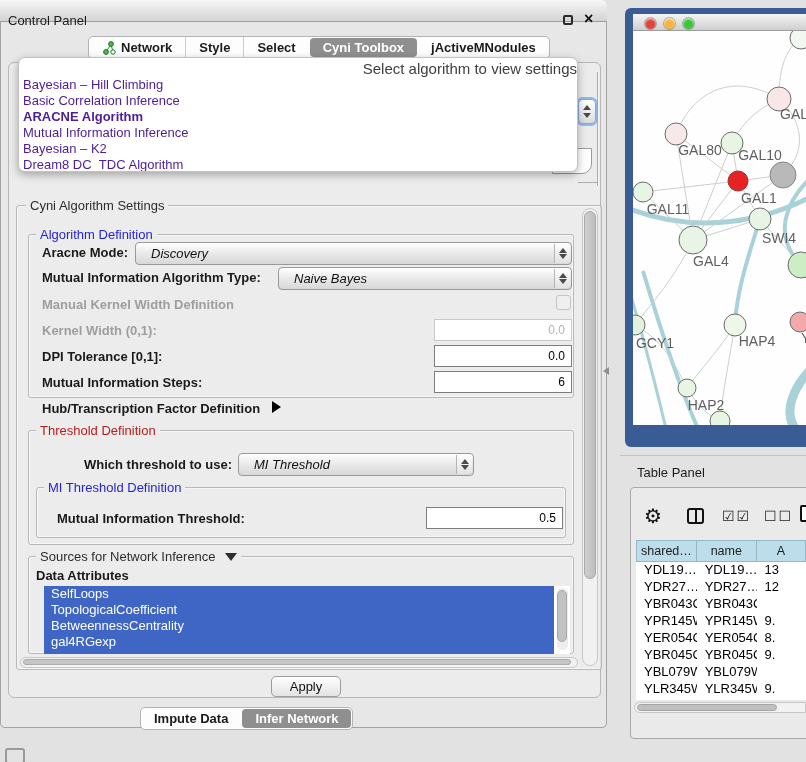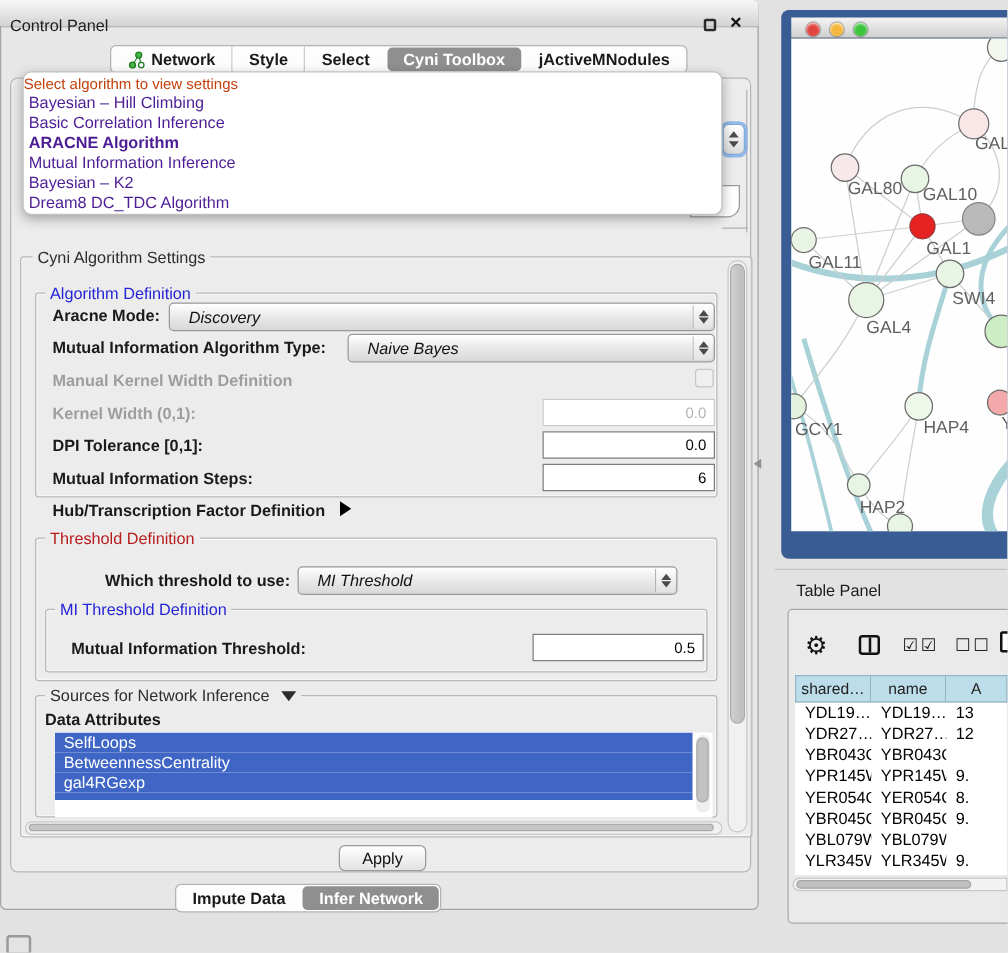--- a/index.html
+++ b/index.html
@@ -40,21 +40,21 @@
   .frag-combo-corner { left:552px; top:148px; width:40px; height:26px; background:#fff;
     border:1px solid #9a9a9a; border-radius:0 0 10px 0; z-index:2; }
   .frag-stepper { left:578px; top:99px; width:18px; height:25px;
     background:linear-gradient(#ffffff,#dcdcdc); border:1px solid #7fa9d6;
     border-radius:5px; box-shadow:0 0 0 2px rgba(120,170,230,.8); z-index:3; }
 
   
   .algo-overlay { left:18px; top:57px; width:560px; height:115px; background:#fff;
     border:1px solid #c2c2c2; border-radius:7px; box-shadow:0 3px 9px rgba(0,0,0,.30);
     z-index:30; overflow:hidden; }
-  .algo-placeholder { text-align:left; margin-top:2px; font-size:12px; color:#c2410c; }
+  .algo-placeholder { text-align:right; margin-top:2px; font-size:15px; color:#404040; }
   .algo-list { list-style:none; margin-top:0; }
   .algo-list li { font-size:13px; color:#4c1d95; line-height:16px; padding-left:4px; white-space:nowrap; }
   .algo-list li.sel { font-weight:bold; }
 
   
   .group { border:1px solid #b9b9b9; border-radius:3px;
     box-shadow:inset 0 0 0 1px rgba(255,255,255,.55); }
   .group-title { font-size:13px; background:#ececec; padding:0 4px; white-space:nowrap; }
   .t-black { color:#2d2d2d; }
   .t-blue  { color:#2424d6; }
@@ -235,40 +235,41 @@
 
 <div class="abs lbl" style="left:42px;top:401px;">
   <span>Hub/Transcription Factor Definition</span>
   <span class="tri-right" style="margin-left:8px;"></span>
 </div>
 
 <div class="abs group" style="left:28px;top:430px;width:546px;height:115px;"></div>
 <div class="abs group-title t-green" style="left:36px;top:423px;">Threshold Definition</div>
 
 <div class="abs lbl" style="left:84px;top:457px;">Which threshold to use:</div>
-<div class="abs combo" style="left:238px;top:453px;width:304px;height:23px;">
+<div class="abs combo" style="left:238px;top:453px;width:236px;height:23px;">
   <span class="val">MI Threshold</span>
   <span class="stepper"></span>
 </div>
 
 <div class="abs group" style="left:36px;top:487px;width:530px;height:51px;"></div>
 <div class="abs group-title t-blue" style="left:44px;top:480px;">MI Threshold Definition</div>
 <div class="abs lbl" style="left:57px;top:511px;">Mutual Information Threshold:</div>
 <div class="abs tinput" style="left:426px;top:507px;width:137px;height:22px;">0.5</div>
 
 <div class="abs group" style="left:28px;top:556px;width:546px;height:98px;"></div>
 <div class="abs group-title t-black" style="left:36px;top:549px;">
   <span>Sources for Network Inference</span>
   <span class="tri-down"></span>
 </div>
 <div class="abs lbl" style="left:36px;top:568px;">Data Attributes</div>
 
 <div class="abs attr-list">
   <div>
       <div class="attr-item">SelfLoops</div>
+      <div class="attr-item">TopologicalCoefficient</div>
       <div class="attr-item">BetweennessCentrality</div>
       <div class="attr-item">gal4RGexp</div>
     </div>
   <div class="attr-fill"></div>
   <div class="attr-scroll">
     <div class="attr-thumb"></div>
   </div>
 </div>
 
 <div class="abs scroll-v-track"></div>

